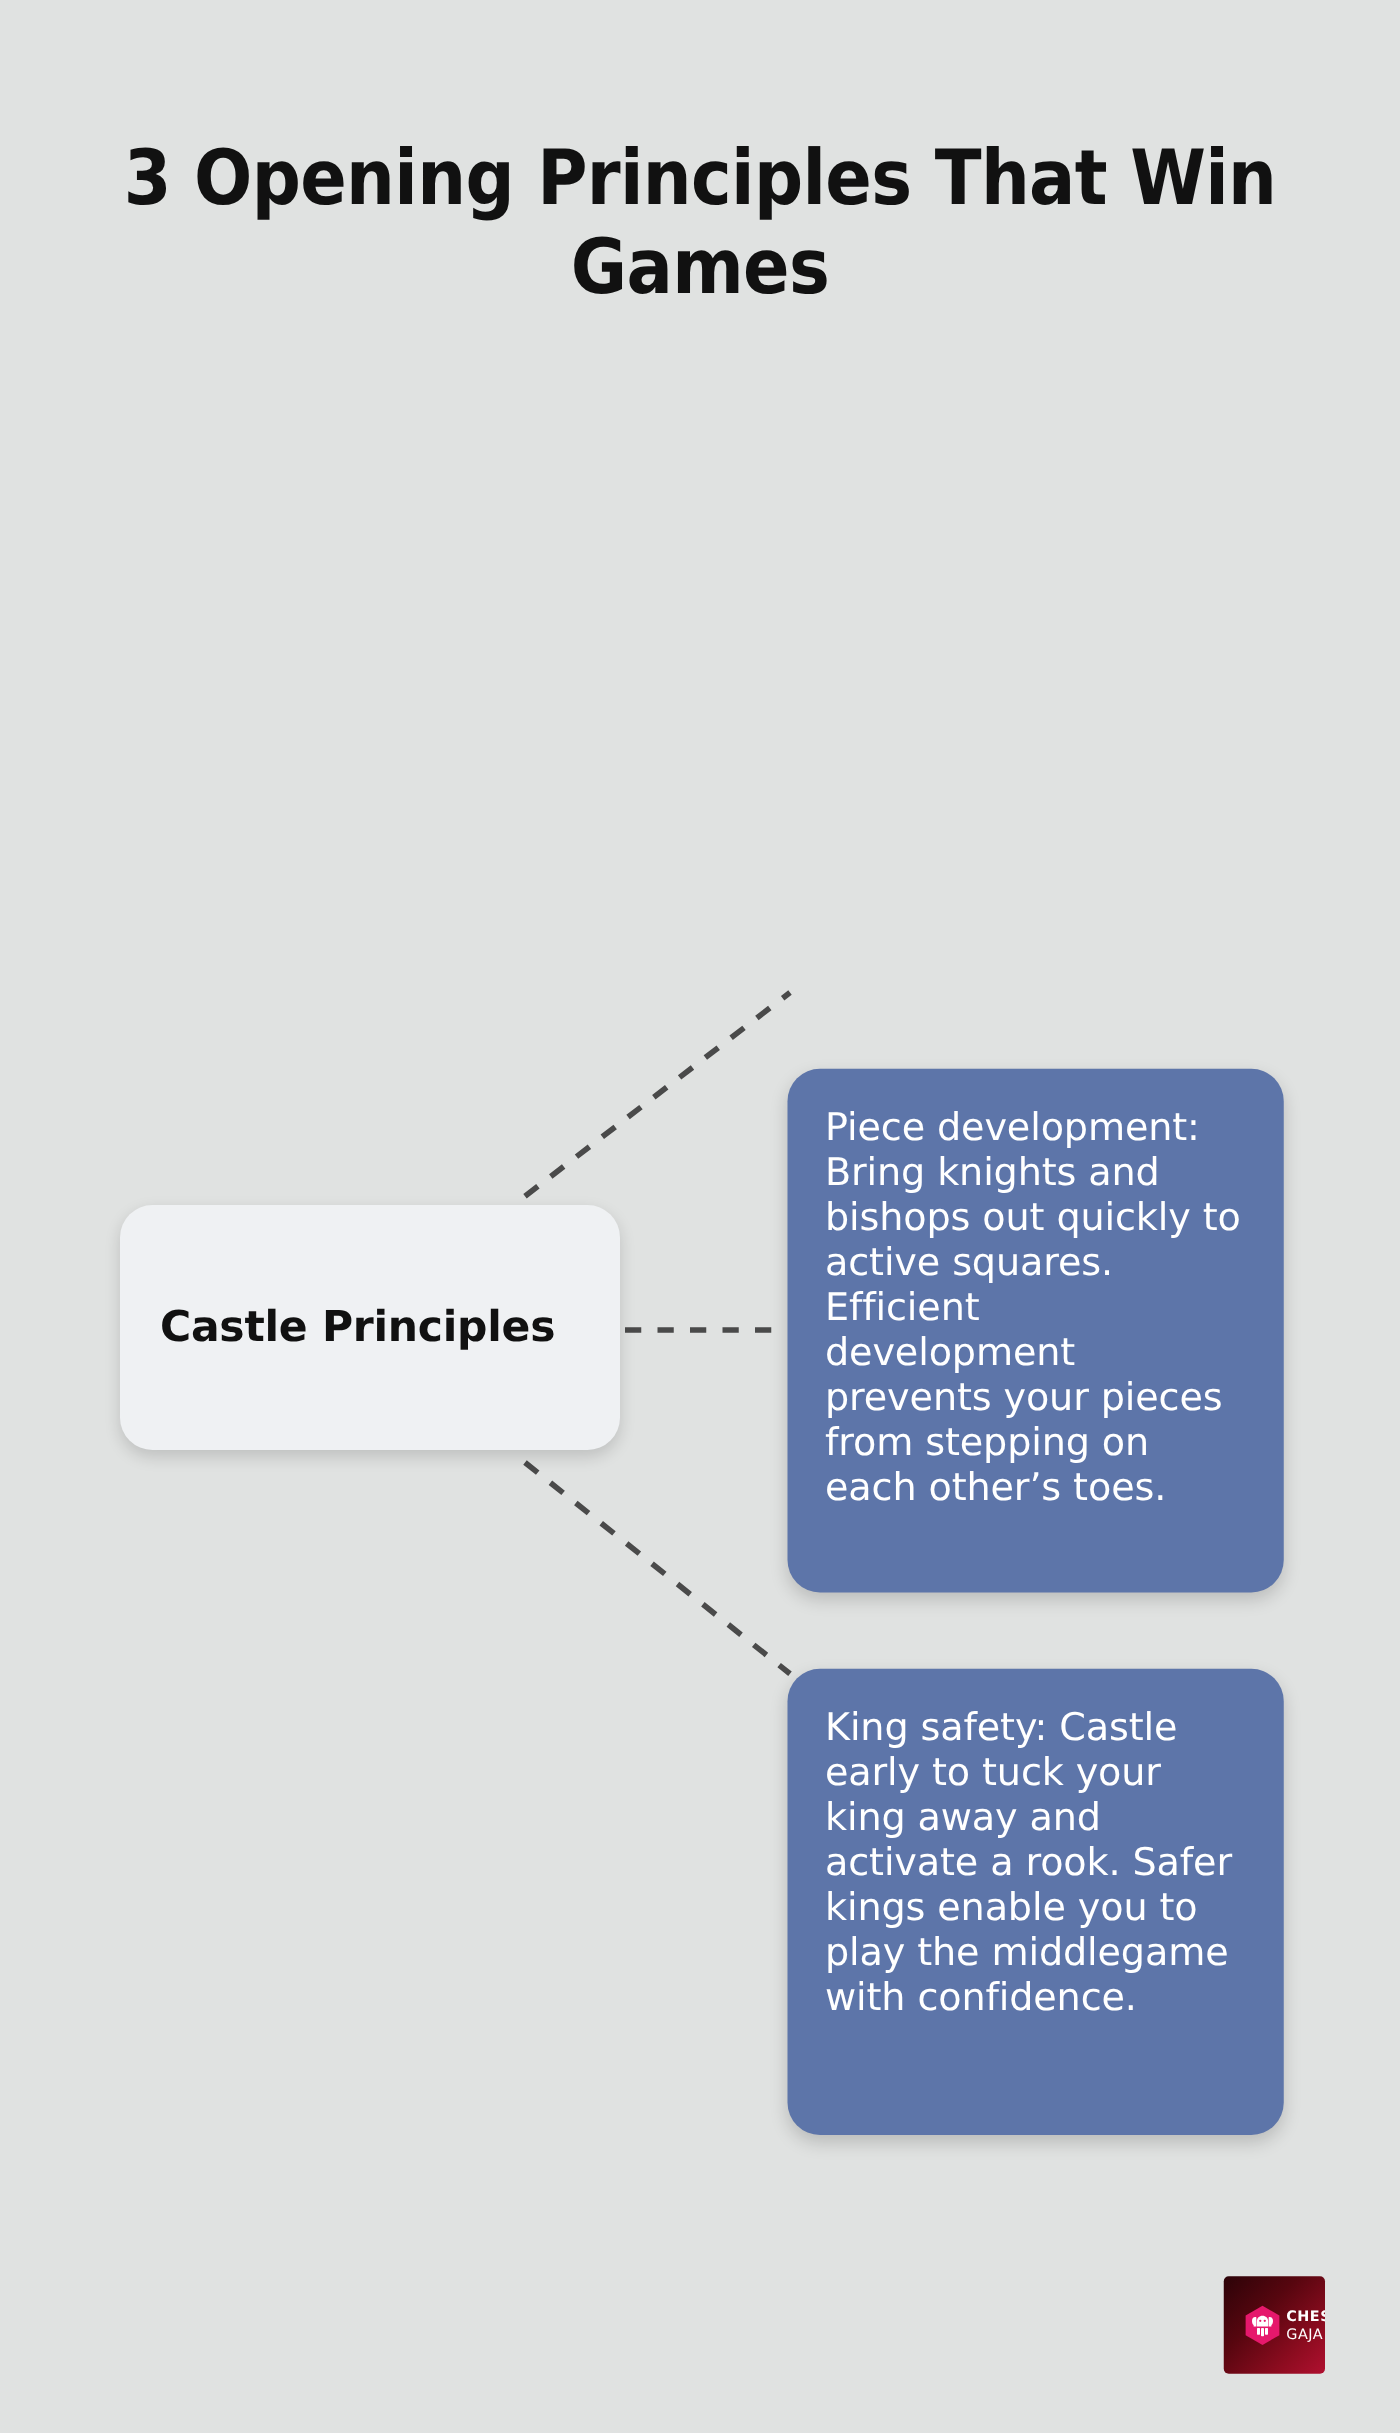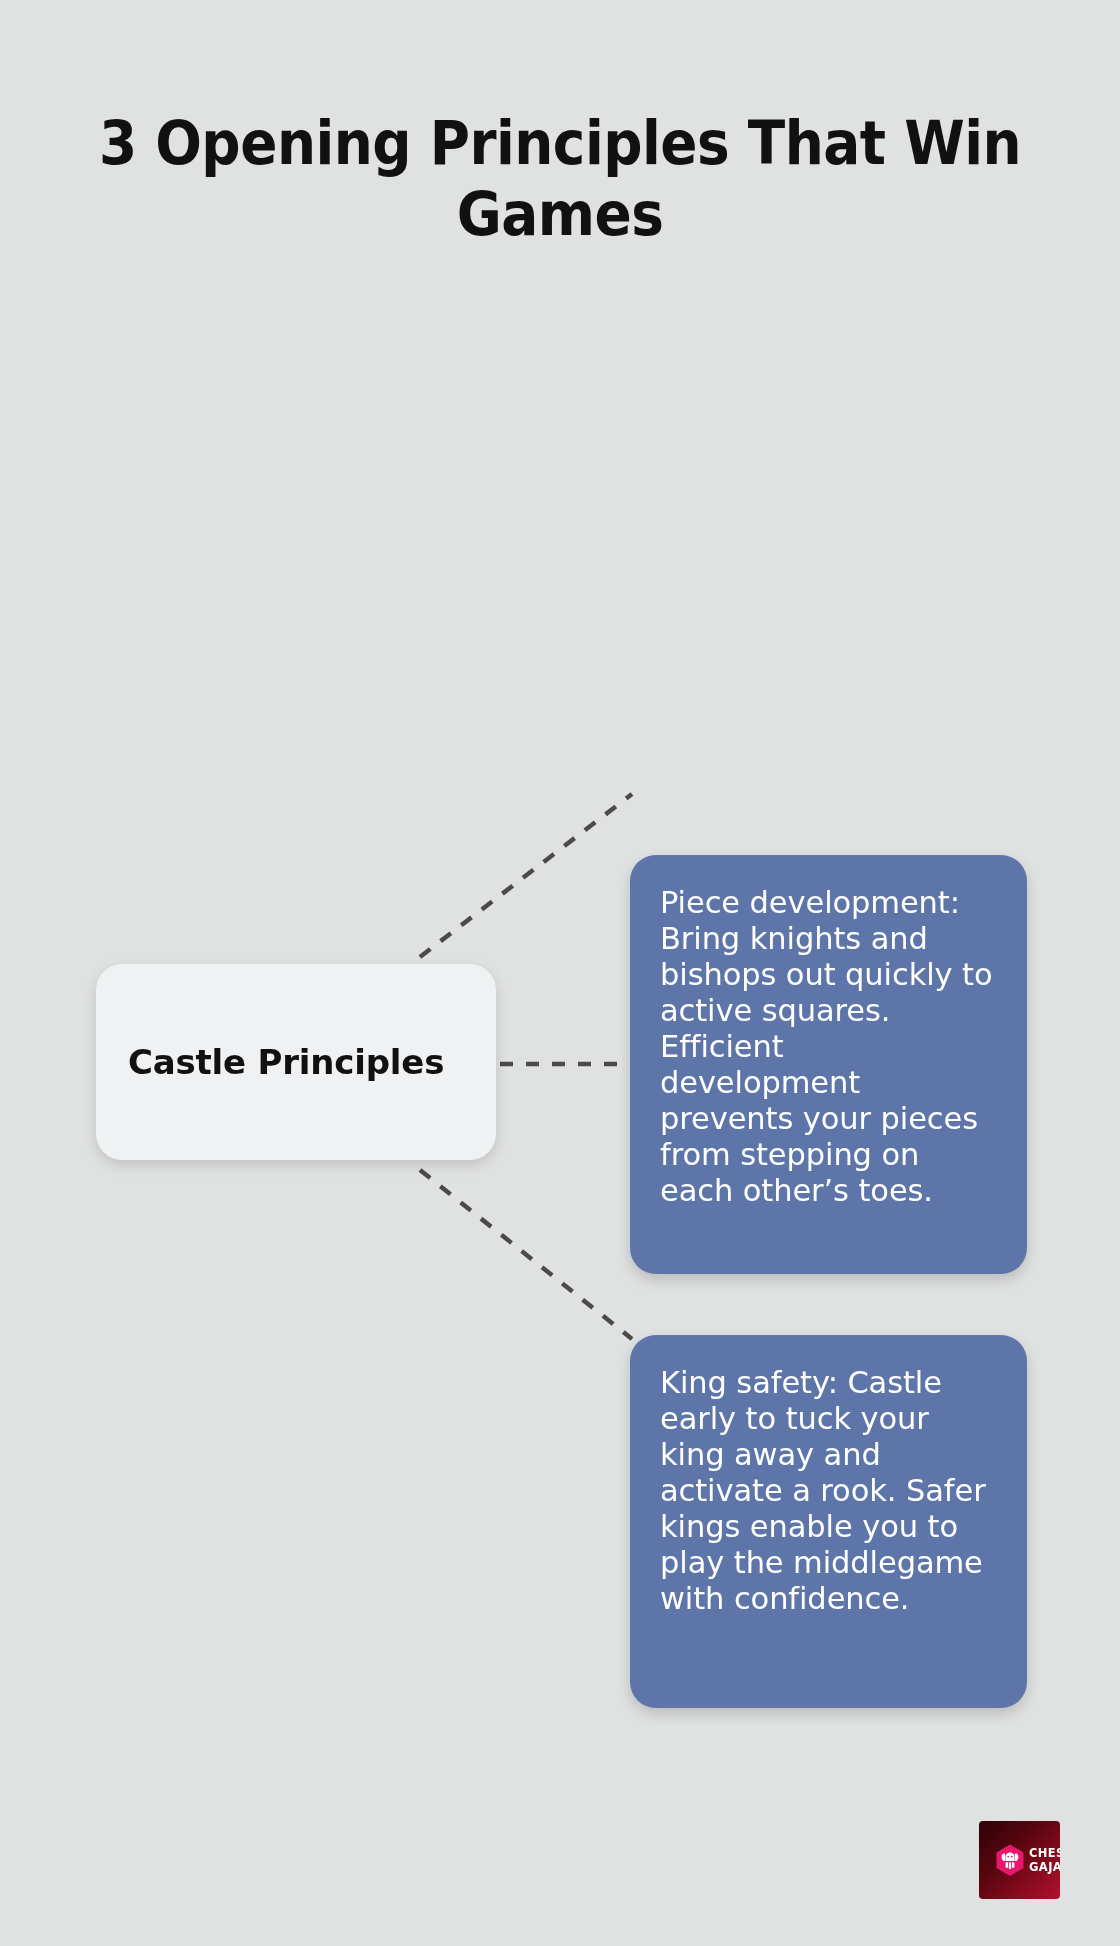--- a/index.html
+++ b/index.html
@@ -143,21 +143,21 @@
     position: relative;
     font-family: "DejaVu Sans", "Liberation Sans", sans-serif;
     font-weight: 700;
     font-size: 11.5px;
     letter-spacing: 0.4px;
     color: #ffffff;
   }
 
   .logo-word-bottom {
     font-family: "DejaVu Sans", "Liberation Sans", sans-serif;
-    font-weight: 700;
+    font-weight: 400;
     font-size: 11.5px;
     letter-spacing: 0.4px;
     color: #ffffff;
     margin-top: 3px;
   }
 </style>
 </head>
 <body>
 
 <div id="infographic-root">

